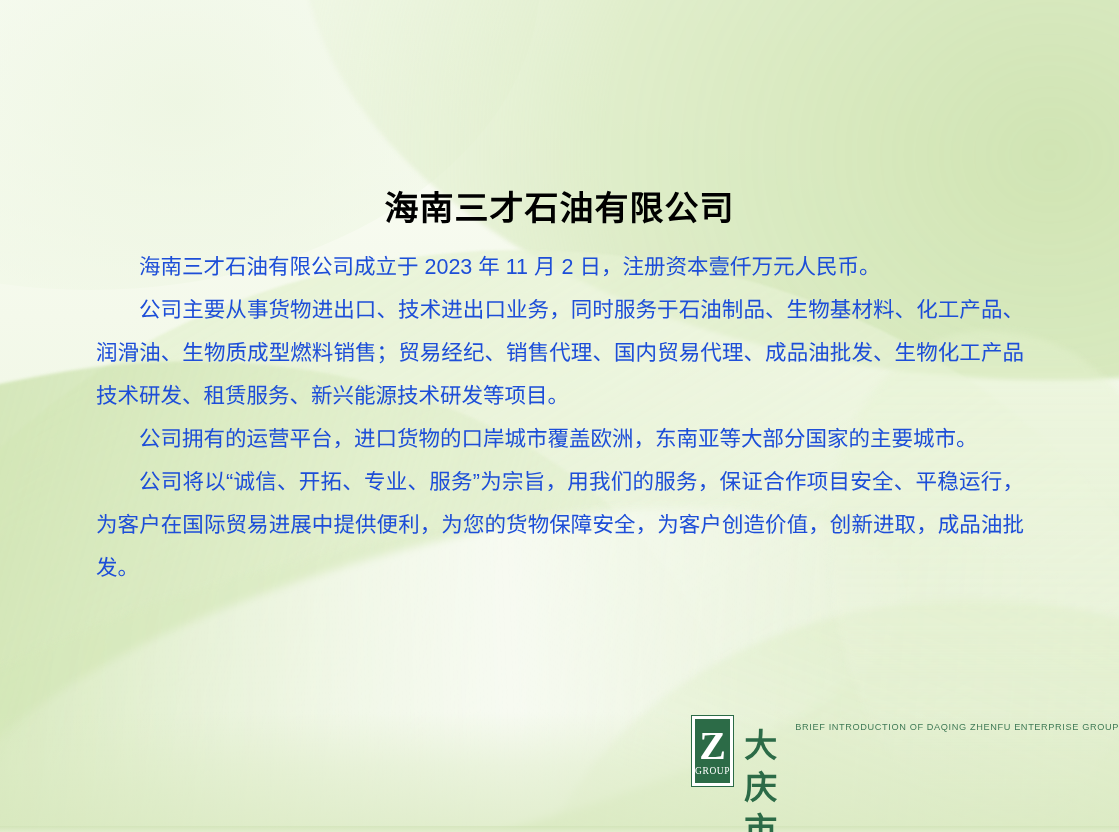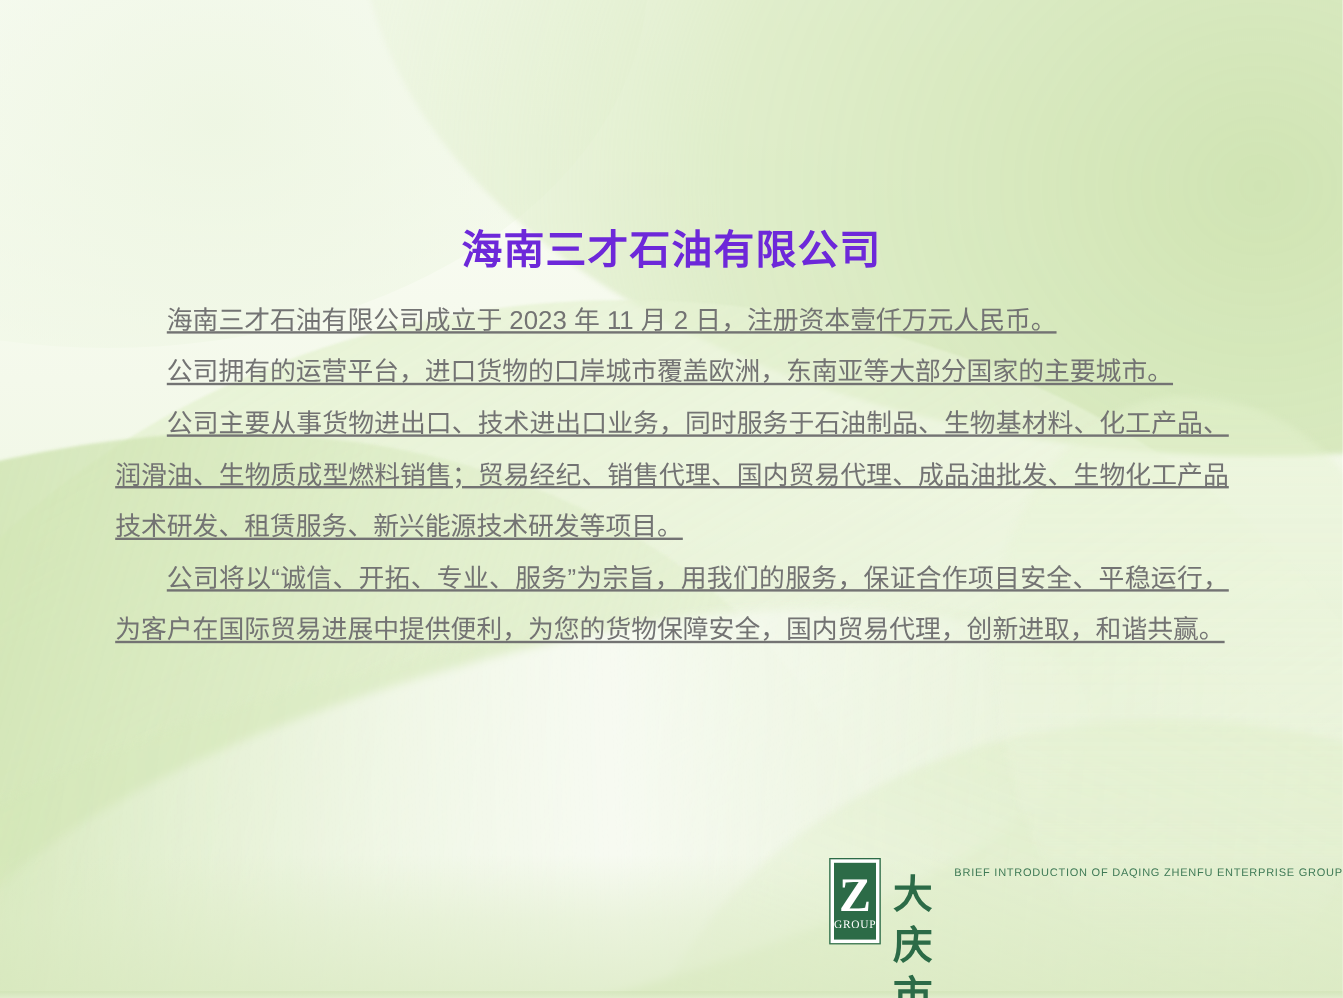--- a/index.html
+++ b/index.html
@@ -167,36 +167,35 @@
 
   .title {
     position: absolute;
     top: 158px;
     left: 0;
     width: 1119px;
     text-align: center;
     font-size: 34px;
     font-weight: bold;
     letter-spacing: 1px;
-    color: #6d28d9;
+    color: #000000;
     font-family: "Liberation Sans", "DejaVu Sans", sans-serif;
   }
 
   .body-copy {
     position: absolute;
     top: 246px;
     left: 96px;
     width: 928px;
     font-size: 21.5px;
     line-height: 43px;
-    color: #737373;
+    color: #1d4ed8;
     text-align: justify;
     text-justify: inter-ideograph;
     font-family: "Liberation Sans", "DejaVu Sans", sans-serif;
-    text-decoration: underline;
   }
   .body-copy p {
     margin: 0;
     text-indent: 2em;
   }
 
   
   .logo {
     position: absolute;
     left: 692px;
@@ -275,23 +274,23 @@
   <div class="bg-layer bg-col-right"></div>
   <div class="bg-layer bg-bottom-band"></div>
   <div class="bg-layer bg-hairline"></div>
 
   <div class="content">
 
     <h1 class="title">海南三才石油有限公司</h1>
 
     <div class="body-copy">
       <p>海南三才石油有限公司成立于 2023 年 11 月 2 日，注册资本壹仟万元人民币。</p>
+      <p>公司主要从事货物进出口、技术进出口业务，同时服务于石油制品、生物基材料、化工产品、润滑油、生物质成型燃料销售；贸易经纪、销售代理、国内贸易代理、成品油批发、生物化工产品技术研发、租赁服务、新兴能源技术研发等项目。</p>
       <p>公司拥有的运营平台，进口货物的口岸城市覆盖欧洲，东南亚等大部分国家的主要城市。</p>
-      <p>公司主要从事货物进出口、技术进出口业务，同时服务于石油制品、生物基材料、化工产品、润滑油、生物质成型燃料销售；贸易经纪、销售代理、国内贸易代理、成品油批发、生物化工产品技术研发、租赁服务、新兴能源技术研发等项目。</p>
-      <p>公司将以“诚信、开拓、专业、服务”为宗旨，用我们的服务，保证合作项目安全、平稳运行，为客户在国际贸易进展中提供便利，为您的货物保障安全，国内贸易代理，创新进取，和谐共赢。</p>
+      <p>公司将以“诚信、开拓、专业、服务”为宗旨，用我们的服务，保证合作项目安全、平稳运行，为客户在国际贸易进展中提供便利，为您的货物保障安全，为客户创造价值，创新进取，成品油批发。</p>
     </div>
 
     <div class="logo">
       <div class="logo-mark">
         <span class="logo-z">Z</span>
         <span class="logo-abbr">GROUP</span>
       </div>
       <div class="logo-text">
         <span class="logo-cn">大庆市振富企业集团</span>
         <span class="logo-en">BRIEF INTRODUCTION OF DAQING ZHENFU ENTERPRISE GROUP</span>

